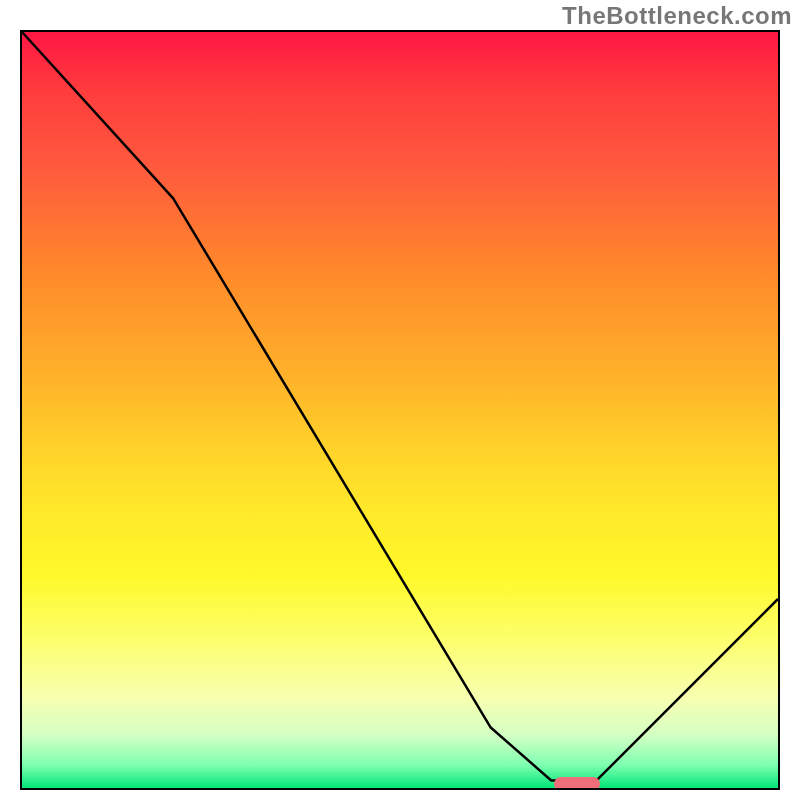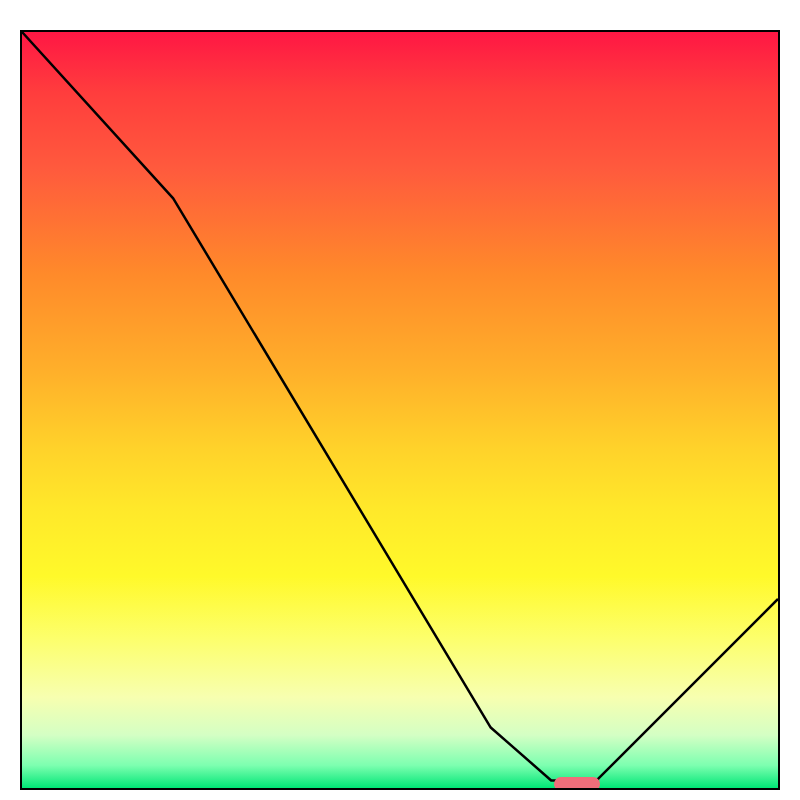--- a/index.html
+++ b/index.html
@@ -66,20 +66,21 @@
     position: absolute;
     height: 14px;
     border-radius: 7px;
     background: #ef6e7a;
   }
 </style>
 </head>
 <body>
 
 <div class="chart-outer">
+  <div class="watermark">TheBottleneck.com</div>
 
   <div class="plot-area">
     <div class="gradient-bg"></div>
 
     <svg class="curve" viewBox="0 0 760 760" preserveAspectRatio="none">
       <path fill="none" stroke="#000000" stroke-width="2.5" stroke-linejoin="round" d="M 0 0 Q 76 83.59999999999997 152 167.19999999999993 Q 311.6 433.2 471.2 699.2 Q 501.6 725.8 532 752.4 Q 554.8 752.4 577.6 752.4 Q 668.8 661.2 760 570 "></path>
     </svg>
 
     <div class="marker" style="left: 532px; width: 45.6px; top: 745.4px; background: rgb(239, 110, 122);"></div>
   </div>

